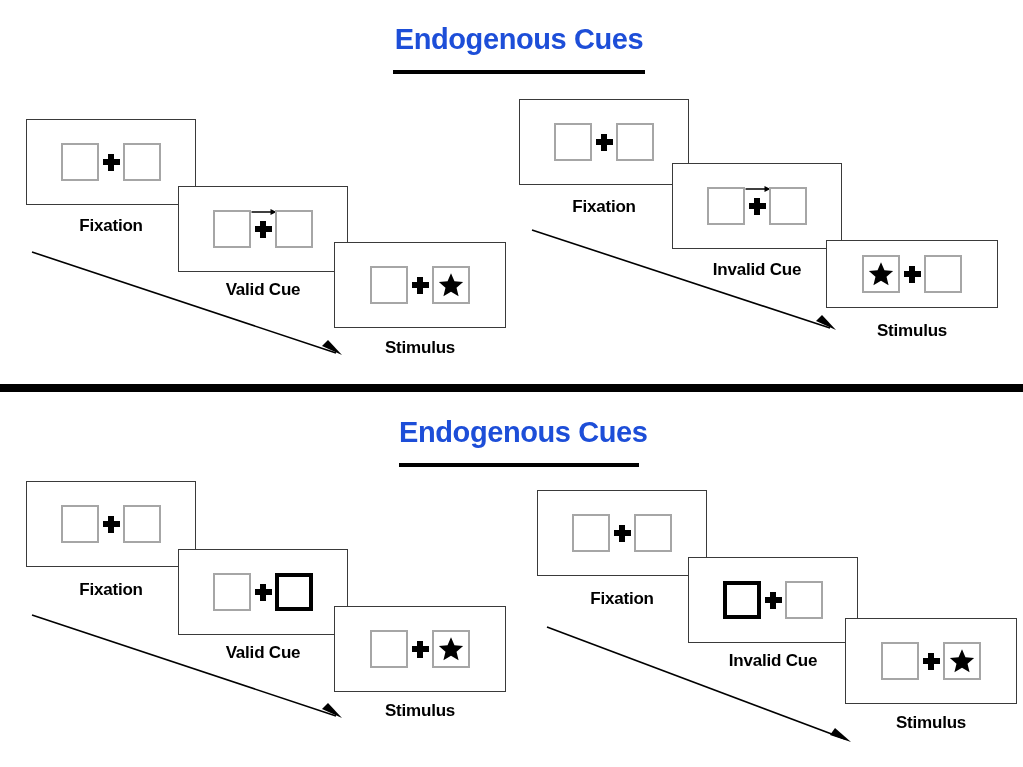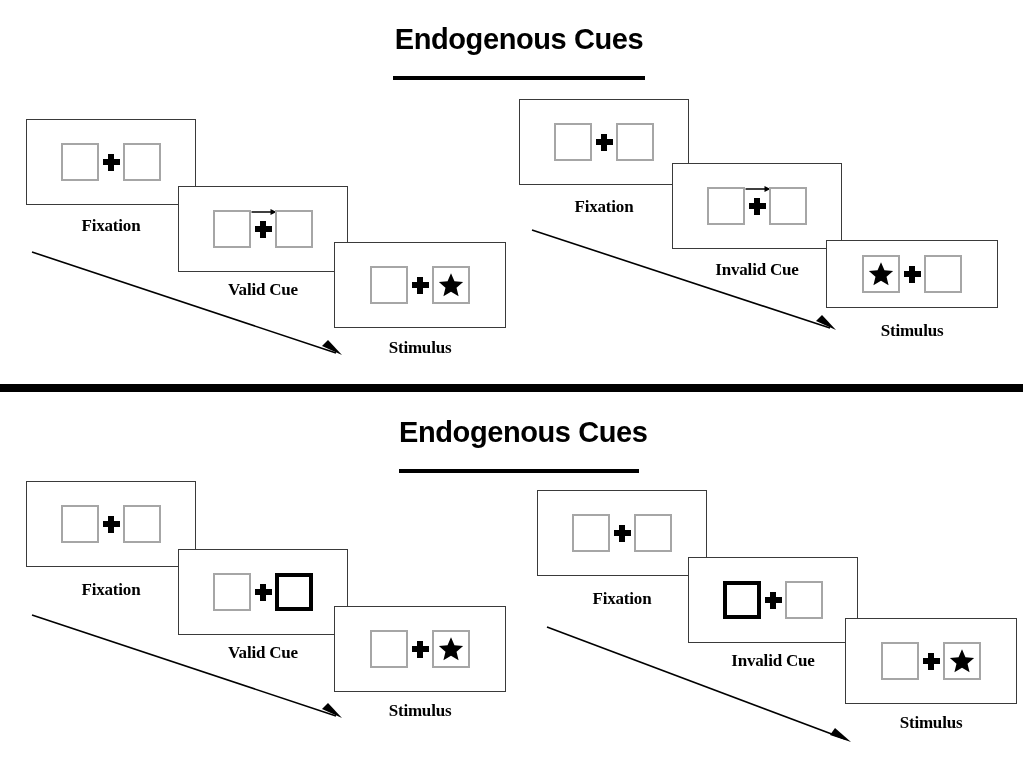--- a/index.html
+++ b/index.html
@@ -20,24 +20,24 @@
     overflow: hidden;
   }
 
   
   .section-title {
     position: absolute;
     font-family: "Liberation Sans", sans-serif;
     font-weight: bold;
     font-size: 29px;
     letter-spacing: -0.4px;
-    color: #000000;
+    color: #1d4ed8;
     text-align: center;
     white-space: nowrap;
-    padding-bottom: 20px;
+    padding-bottom: 14px;
     border-bottom: 4px solid #000000;
   }
 
   
   .divider {
     position: absolute;
     left: 0;
     width: 1023px;
     height: 8px;
     background: #000000;
@@ -113,21 +113,21 @@
   
   .star {
     width: 26px;
     height: 26px;
     display: block;
   }
 
   
   .caption {
     position: absolute;
-    font-family: Liberation Serif, serif;
+    font-family: Liberation Sans, sans-serif;
     font-weight: bold;
     font-size: 17px;
     letter-spacing: -0.2px;
     color: #000000;
     white-space: nowrap;
     text-align: center;
   }
 
   
   .flow-arrow {

